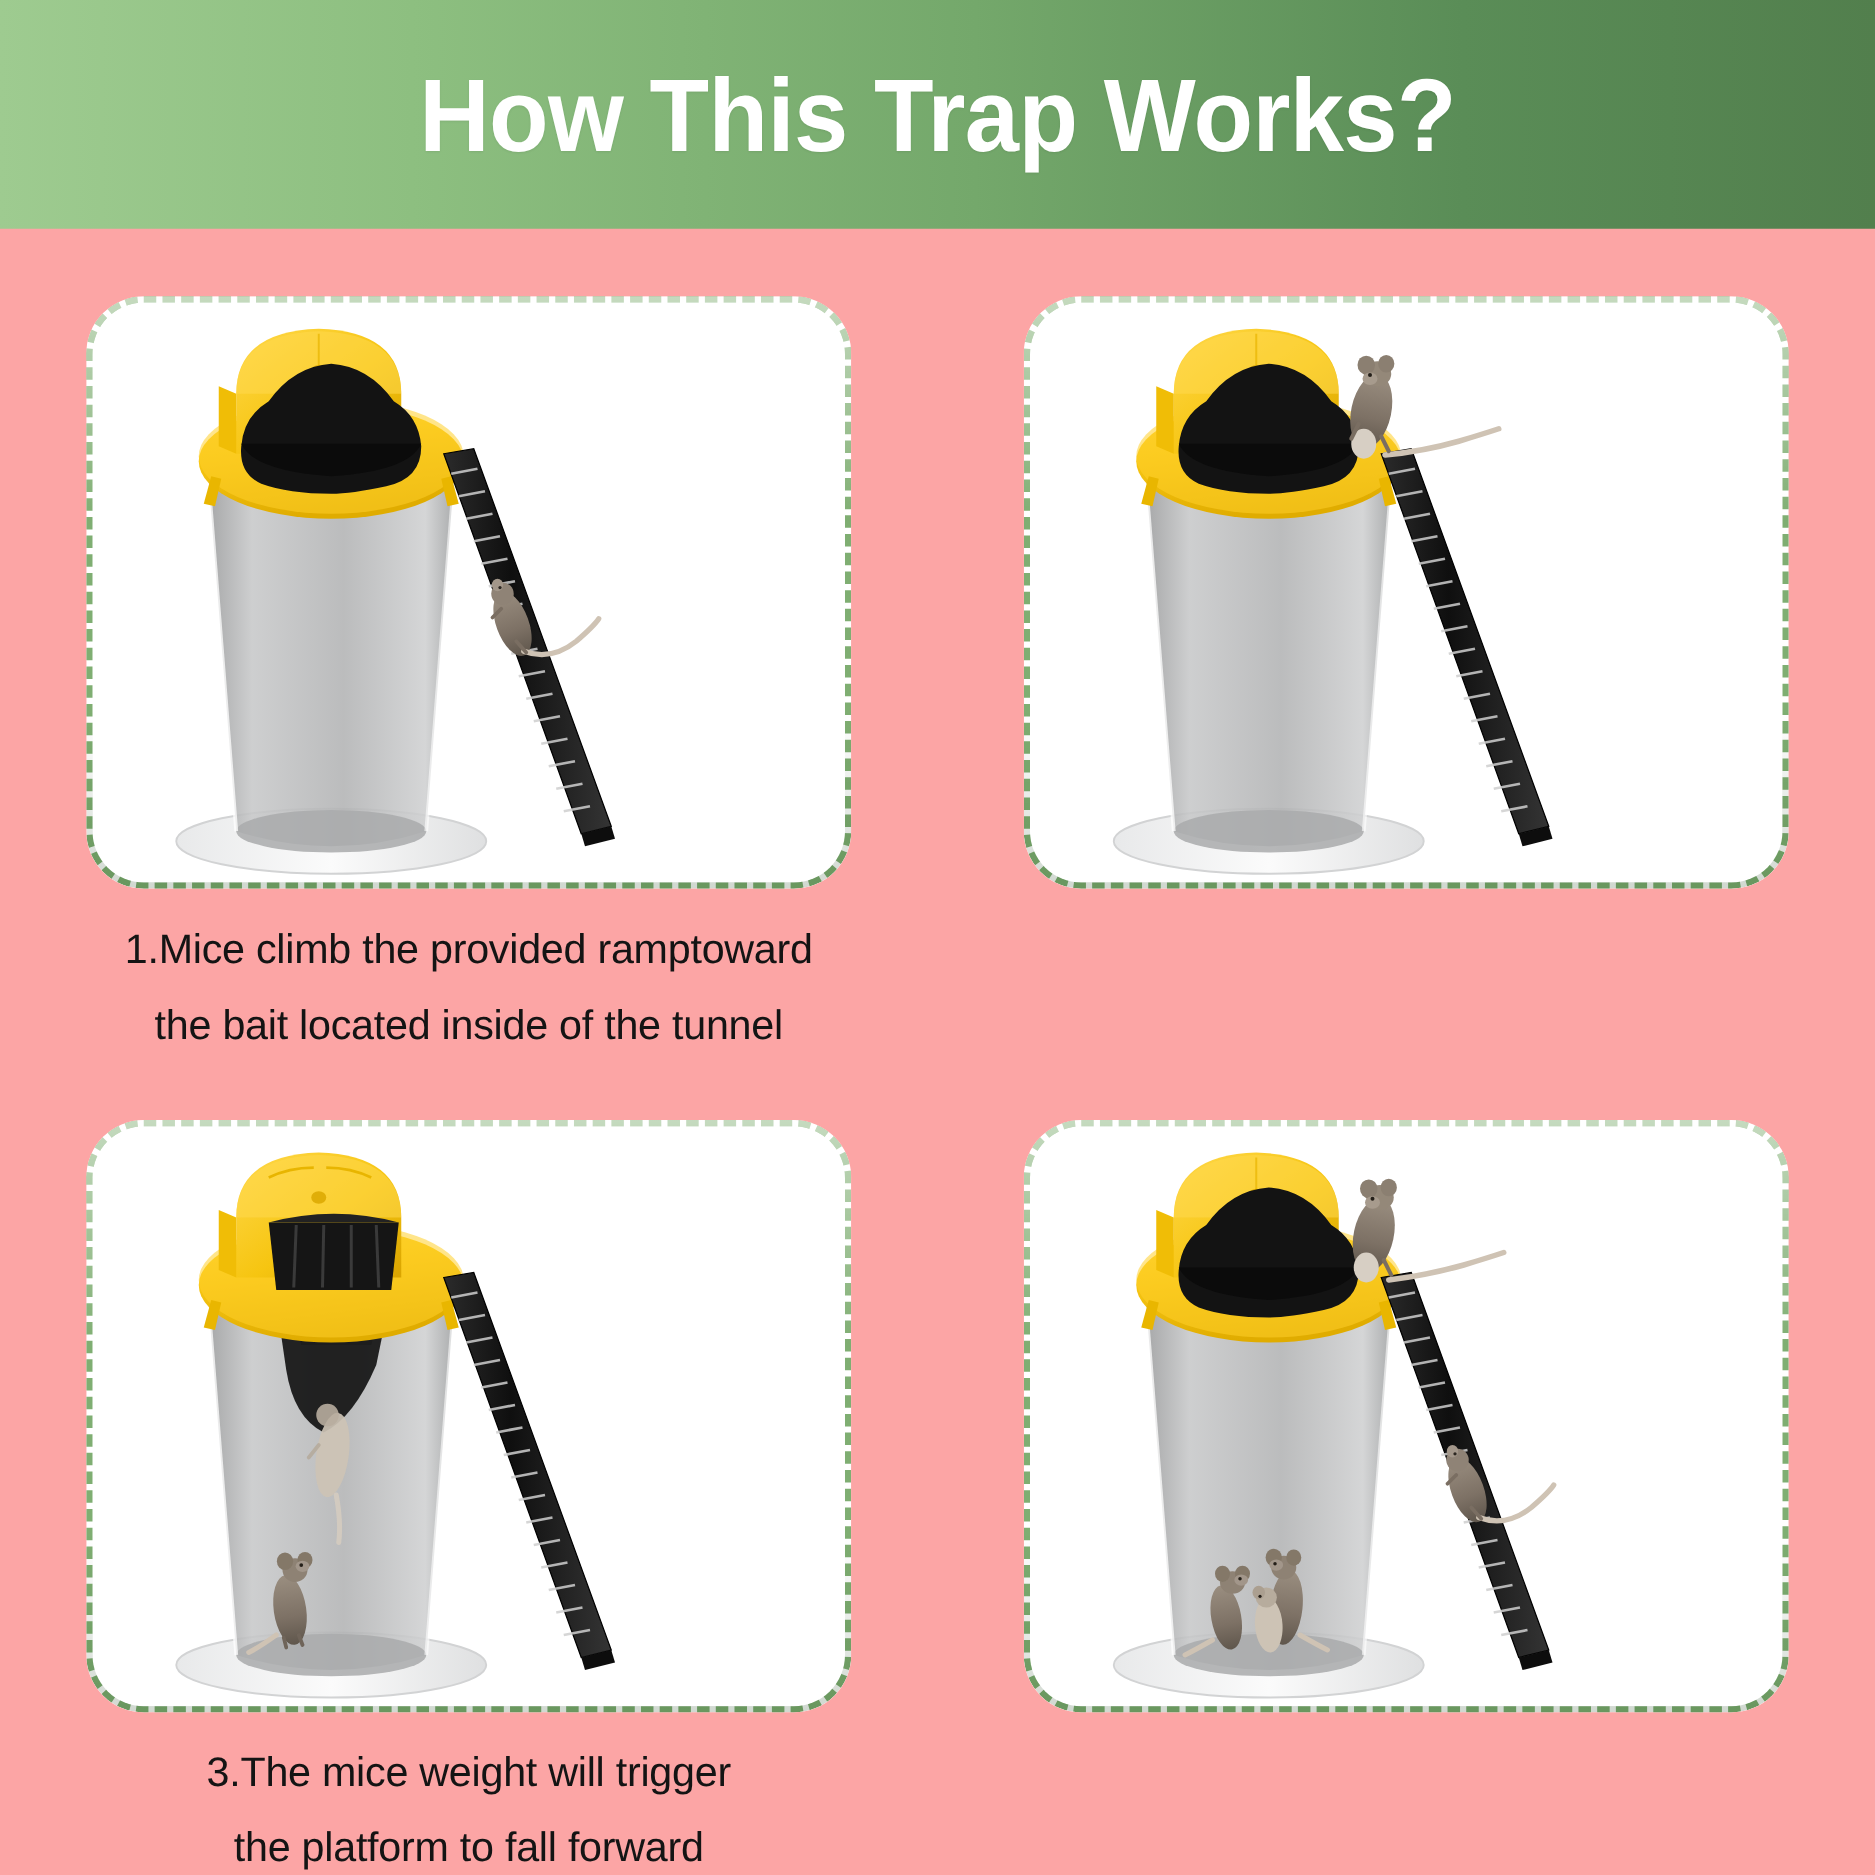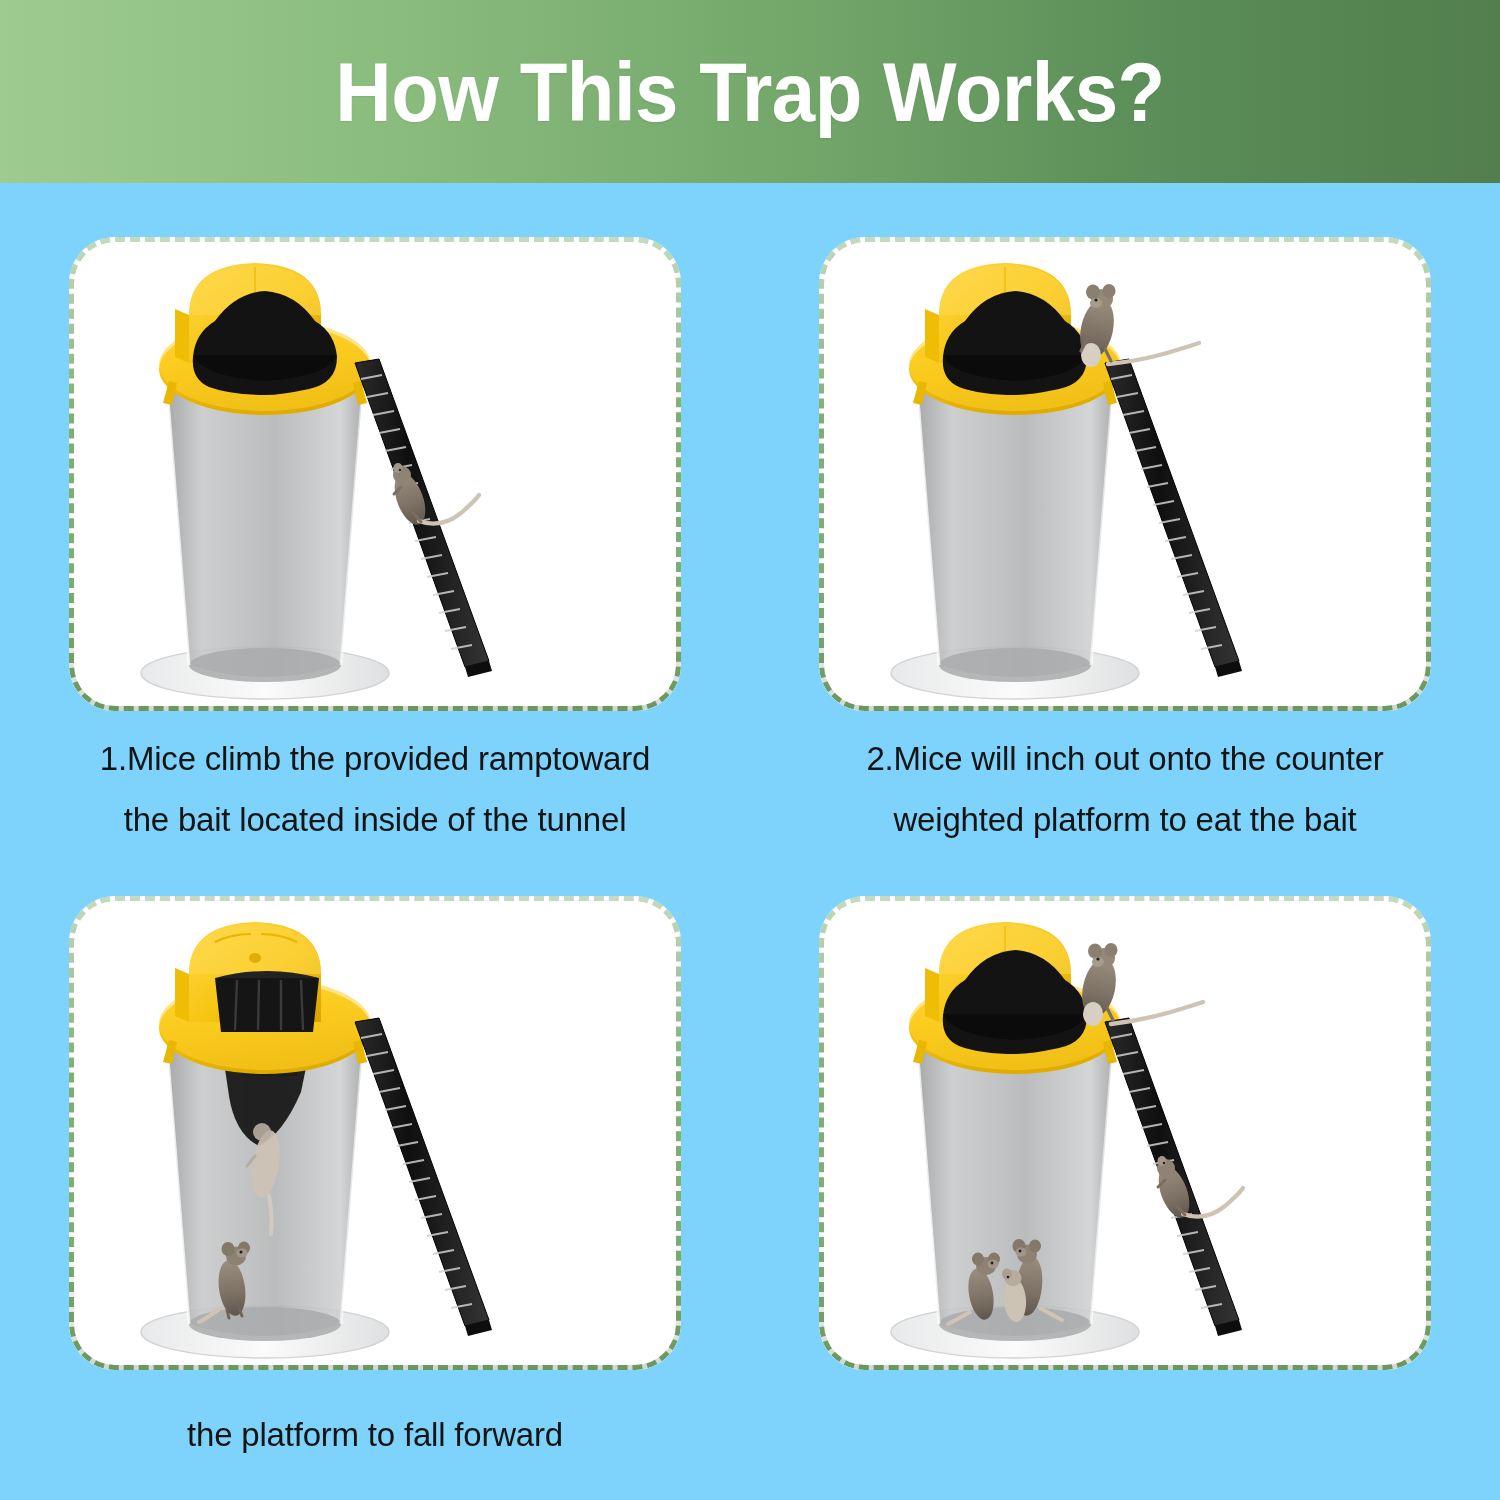--- a/index.html
+++ b/index.html
@@ -10,21 +10,21 @@
     width: 1500px;
     height: 1500px;
     background: #f7f7f7;
     font-family: "Liberation Sans", sans-serif;
     overflow: hidden;
   }
   .page {
     position: relative;
     width: 1500px;
     height: 1500px;
-    background: #7dd3fc;
+    background: #fca5a5;
   }
 
   
   .header {
     position: absolute;
     left: 0;
     top: 0;
     width: 1500px;
     height: 183px;
     background: linear-gradient(90deg, #9ecb90 0%, #8dbf80 22%, #74a86b 52%, #5a8d57 78%, #527f4d 100%);
@@ -341,24 +341,20 @@
               <ellipse cx="274" cy="55" rx="7" ry="7.5" fill="#8b7f71"></ellipse>
               <ellipse cx="290" cy="54" rx="6.5" ry="7" fill="#8b7f71"></ellipse>
               <ellipse cx="277" cy="66" rx="6" ry="5" fill="#a79b8d"></ellipse>
               <circle cx="277" cy="63" r="1.6" fill="#241f19"></circle>
               <path d="M 286 112 l 6 12" stroke="#7a6e62" stroke-width="3.2" stroke-linecap="round"></path>
               <path d="M 268 102 l -6 12" stroke="#7a6e62" stroke-width="3.2" stroke-linecap="round"></path>
             </g>
           </svg>
         </div>
       </div>
-      <div class="caption">
-        <span>2.Mice will inch out onto the counter</span>
-        <span class="l2">weighted platform to eat the bait</span>
-      </div>
     </div>
 
     <div class="cell">
       <div class="panel-card">
         <div class="illus-wrap">
           <svg class="trap" viewBox="0 0 612 474" xmlns="http://www.w3.org/2000/svg">
             <defs>
               <linearGradient id="bucketG3" x1="0" y1="0" x2="1" y2="0">
                 <stop offset="0%" stop-color="#9a9b9c"></stop>
                   <stop offset="18%" stop-color="#c7c8c9"></stop>
@@ -462,20 +458,21 @@
                   <line x1="370" y1="376" x2="391" y2="372"></line>
                 <line x1="376" y1="394" x2="397" y2="390"></line>
                   <line x1="382" y1="412" x2="403" y2="408"></line>
               </g>
               <path d="M 396 430 L 420 424 L 423 434 L 399 440 Z" fill="#0d0d0d"></path>
             </g>
           </svg>
         </div>
       </div>
       <div class="caption">
+        <span>3.The mice weight will trigger</span>
         <span class="l2">the platform to fall forward</span>
       </div>
     </div>
 
     <div class="cell">
       <div class="panel-card">
         <div class="illus-wrap">
           <svg class="trap" viewBox="0 0 612 474" xmlns="http://www.w3.org/2000/svg">
             <defs>
               <linearGradient id="bucketG4" x1="0" y1="0" x2="1" y2="0">

